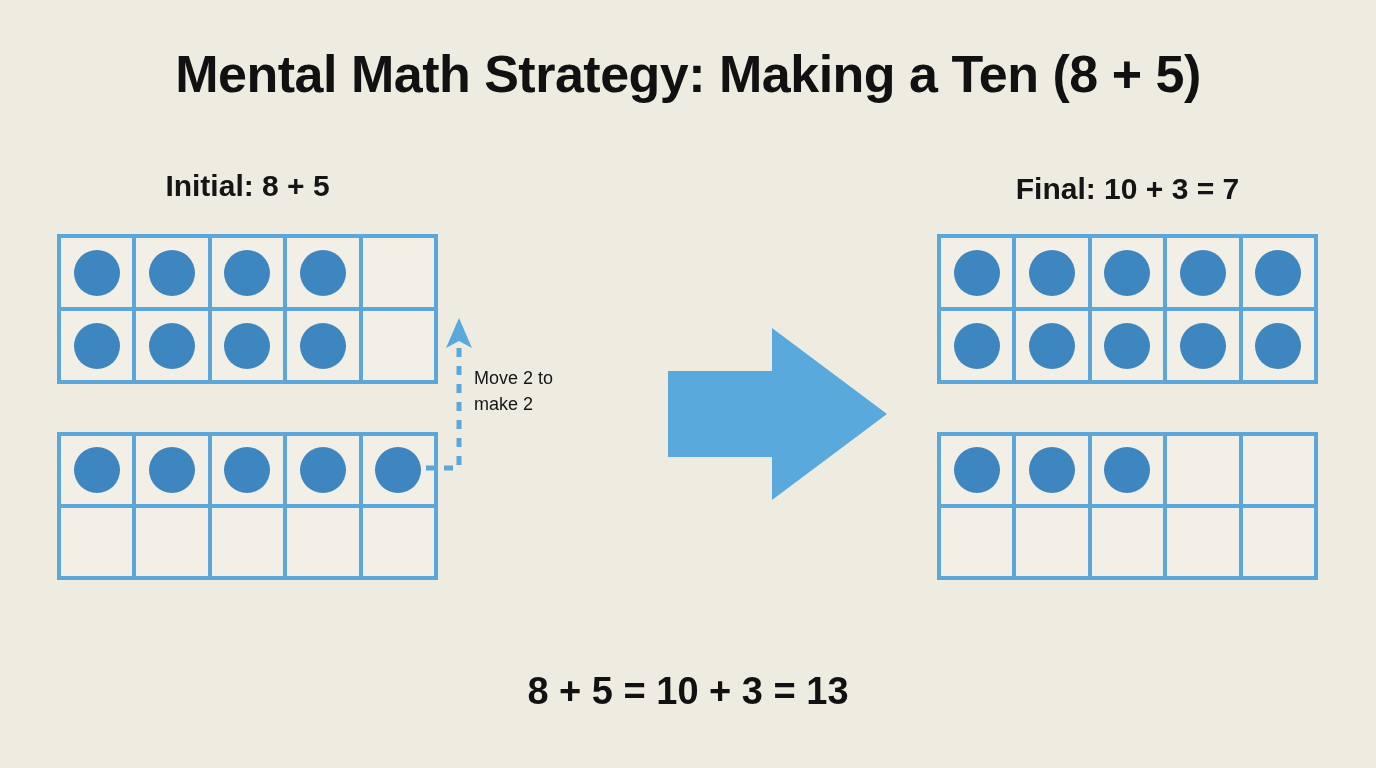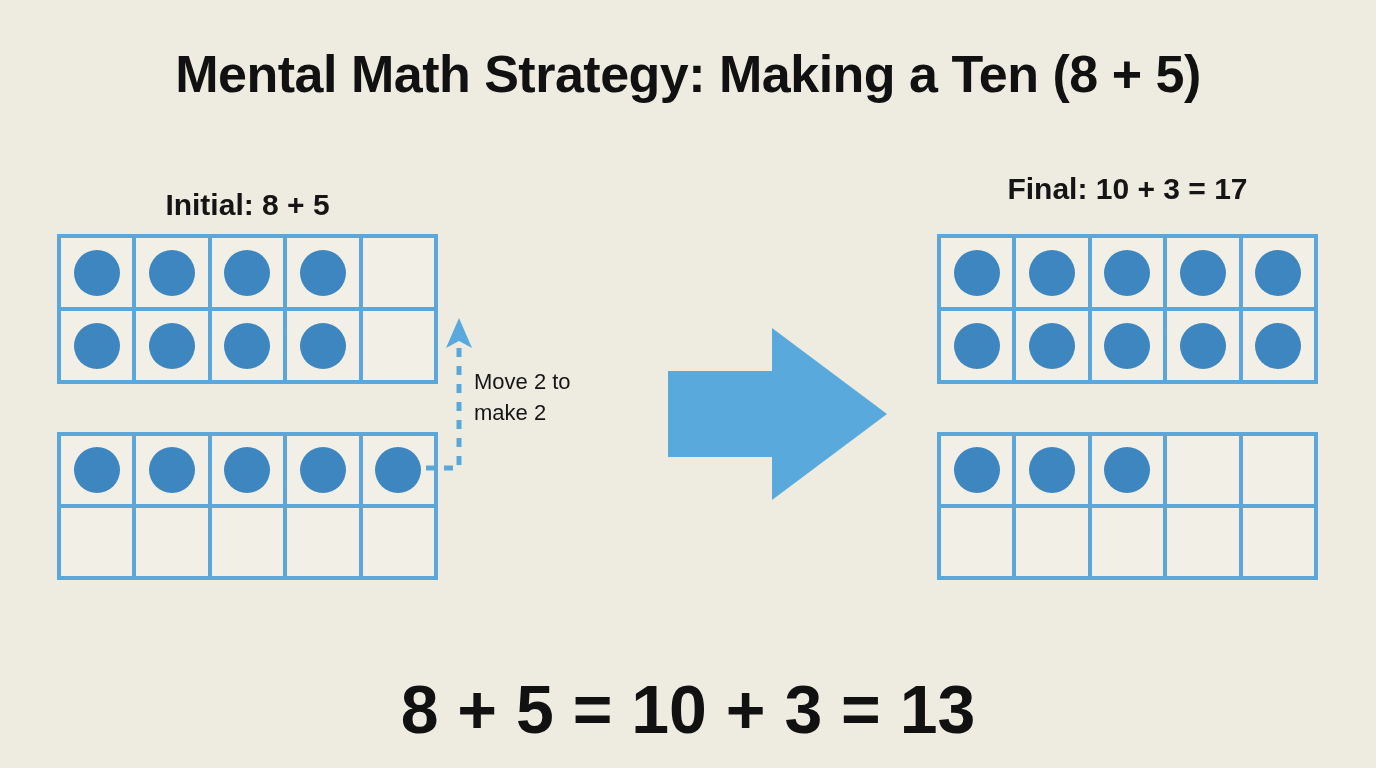--- a/index.html
+++ b/index.html
@@ -37,21 +37,21 @@
 
   
   .col-label {
     position: absolute;
     font-size: 30px;
     font-weight: bold;
     color: #151515;
     white-space: nowrap;
     text-align: center;
   }
-  .col-label.left  { left: 57px;  top: 188px; width: 381px; text-align: center; }
+  .col-label.left  { left: 57px;  top: 169px; width: 381px; text-align: center; }
   .col-label.right { left: 937px; top: 172px; width: 381px; }
 
   
   .ten-frame {
     position: absolute;
     display: grid;
     grid-template-columns: repeat(5, 1fr);
     grid-template-rows: repeat(2, 1fr);
     background: #5ba7d9;
     border: 4px solid #5ba7d9;
@@ -86,21 +86,21 @@
     top: 310px;
     width: 80px;
     height: 180px;
     pointer-events: none;
   }
   .move-note {
     position: absolute;
     left: 474px;
     top: 366px;
     width: 170px;
-    font-size: 22px;
+    font-size: 18px;
     font-weight: normal;
     line-height: 1.42;
     color: #151515;
   }
 
   
   .big-arrow {
     position: absolute;
     left: 668px;
     top: 325px;
@@ -121,21 +121,21 @@
     white-space: nowrap;
   }
 
   
   .equation {
     position: absolute;
     left: 0;
     top: 670px;
     width: 1376px;
     text-align: center;
-    font-size: 68px;
+    font-size: 38px;
     font-weight: bold;
     color: #111111;
     white-space: nowrap;
   }
 </style>
 </head>
 <body>
 
 <div id="stage">
 
@@ -202,21 +202,21 @@
 
   <div class="move-note">
     <div>Move 2 to</div>
     <div>make 2</div>
   </div>
 
   <svg class="big-arrow" viewBox="0 0 222 178" aria-hidden="true">
     <polygon points="0,46 104,46 104,3 219,89 104,175 104,132 0,132" fill="#5aa9dc"></polygon>
   </svg>
 
-  <div class="col-label right">Final: 10 + 3 = 17</div>
+  <div class="col-label right">Final: 10 + 3 = 7</div>
 
   <div class="ten-frame tf-right-top" id="frame-right-top">
       <div class="cell">
         <div class="counter"></div>
       </div>
       <div class="cell">
         <div class="counter"></div>
       </div>
       <div class="cell">
         <div class="counter"></div>

